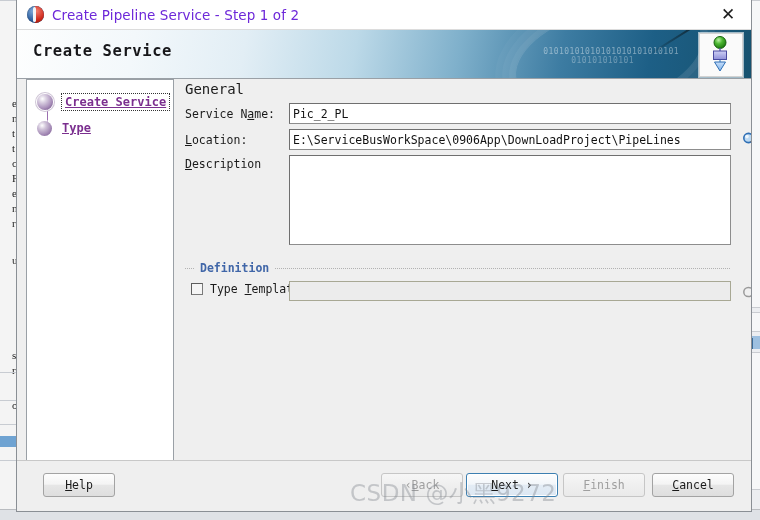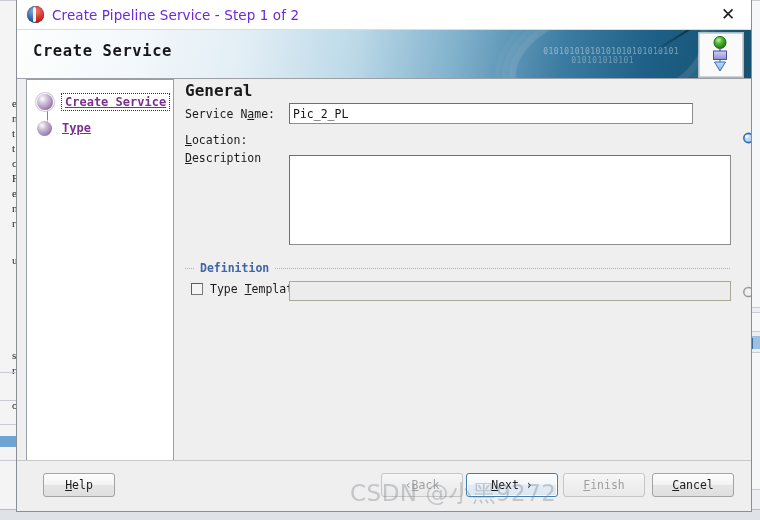--- a/index.html
+++ b/index.html
@@ -199,37 +199,37 @@
   
   .form {
     position:absolute; left: 168px; top: 0; right: 10px; height: 382px;
   }
   .lbl {
     position:absolute;
     font-family: "DejaVu Sans Mono", monospace;
     font-size: 11.5px; color: #1a1a1a; white-space: nowrap;
   }
   .lbl u { text-decoration: underline; }
-  .grp-general { top: 2px; left: 0; font-weight: bold; font-size:16px; }
+  .grp-general { top: 2px; left: 0; font-weight: normal; font-size:14px; }
   .lbl-svcname { top: 28px; left: 0; }
   .lbl-location { top: 54px; left: 0; }
-  .lbl-desc { top: 72px; left: 0; }
+  .lbl-desc { top: 78px; left: 0; }
 
   .tfield {
     position:absolute;
     height: 21px; box-sizing:border-box;
     background: #ffffff;
     border: 1px solid #8d8d8d;
     border-top-color: #6f6f6f; border-left-color: #6f6f6f;
     font-family: "DejaVu Sans Mono", monospace;
     font-size: 11.5px; color: #111;
     padding: 0 3px; line-height: 19px;
     outline: none;
   }
-  .f-svcname { top: 24px; left: 104px; width: 404px; }
+  .f-svcname { top: 24px; left: 104px; width: 442px; }
   .f-location { top: 50px; left: 104px; width: 442px; }
   .f-desc {
     top: 76px; left: 104px; width: 442px; height: 90px;
     resize: none; line-height: 15px; padding: 3px;
   }
 
   .mag {
     position:absolute; width: 18px; height: 18px;
   }
   .mag-loc { top: 52px; left: 556px; }
@@ -405,20 +405,21 @@
       </div>
 
       <div class="form">
 
         <div class="lbl grp-general">General</div>
 
         <div class="lbl lbl-svcname"><span>Service N</span><u>a</u><span>me:</span></div>
         <input class="tfield f-svcname" type="text" value="Pic_2_PL" style="">
 
         <div class="lbl lbl-location"><u>L</u><span>ocation:</span></div>
+        <input class="tfield f-location" type="text" value="E:\ServiceBusWorkSpace\0906App\DownLoadProject\PipeLines" style="">
         <div class="mag mag-loc">
           <svg width="18" height="18" viewBox="0 0 18 18" aria-hidden="true">
             <circle cx="7.4" cy="7.0" r="4.6" fill="#bcd9f2" stroke="#2f6fb5" stroke-width="1.6"></circle>
             <circle cx="6.0" cy="5.6" r="1.8" fill="#ffffff" opacity=".75"></circle>
             <line x1="10.9" y1="10.6" x2="15.6" y2="15.4" stroke="#8a5a2b" stroke-width="2.6" stroke-linecap="round"></line>
             <line x1="11.2" y1="10.3" x2="15.2" y2="14.4" stroke="#c78a50" stroke-width="1" stroke-linecap="round"></line>
           </svg>
         </div>
 
         <div class="lbl lbl-desc"><u>D</u><span>escription</span></div>

